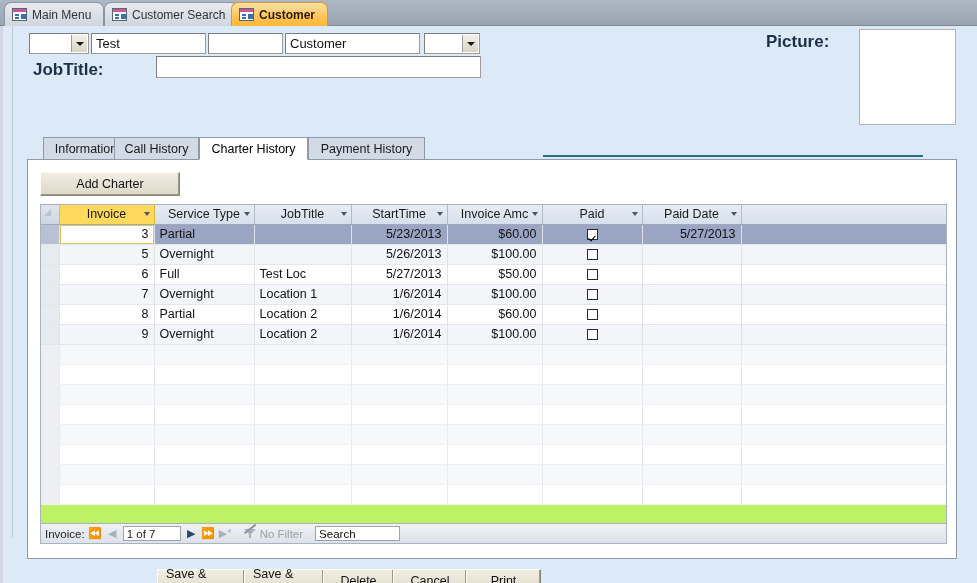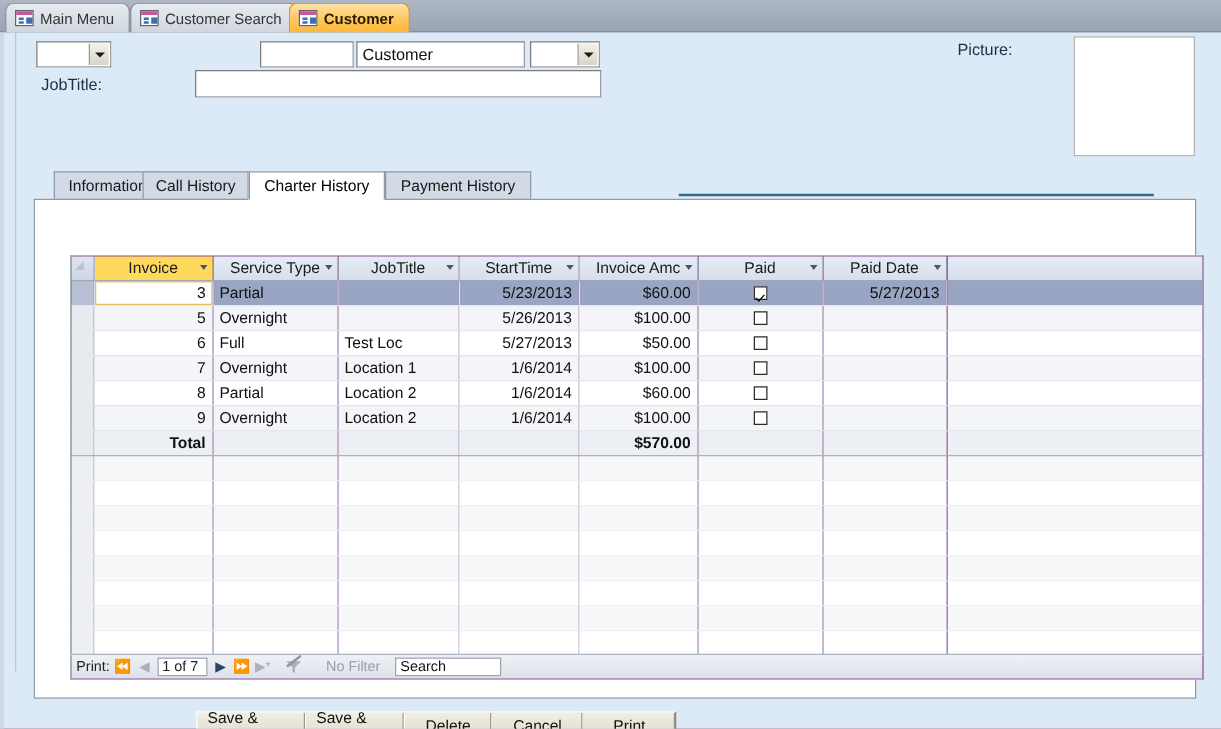--- a/index.html
+++ b/index.html
@@ -65,21 +65,21 @@
   .combo .arrow{
     position:absolute;right:1px;top:1px;bottom:1px;width:15px;
     background:linear-gradient(#f2f1ea,#d8d5c6);
     border-left:1px solid #9d9d9d;
     display:flex;align-items:center;justify-content:center;
   }
   .combo .arrow span{
     width:0;height:0;border-left:4px solid transparent;border-right:4px solid transparent;
     border-top:4px solid #1a1a1a;display:block;
   }
-  .lbl{position:absolute;font-size:13px;color:#1d3048;}
+  .lbl{position:absolute;font-size:17px;color:#1d3048;font-weight:bold;}
 
   .picbox{
     position:absolute;box-sizing:border-box;background:#fff;border:1px solid #b3b3b3;
   }
   .tealrule{position:absolute;left:540px;top:129px;width:380px;height:2px;background:#2e6d8e;}
 
   
   .tabctl{position:absolute;left:24px;top:111px;width:930px;height:400px;}
   .itab{
     position:absolute;top:0;height:23px;box-sizing:border-box;
@@ -97,21 +97,21 @@
     position:absolute;left:12px;top:12px;width:140px;height:24px;box-sizing:border-box;
     background:linear-gradient(#f0eee3,#ddd9c7);
     border:1px solid #8a8778;border-top-color:#fffdf2;border-left-color:#fffdf2;
     box-shadow:inset -1px -1px 0 #9a9789;
     font-size:12.5px;color:#111;display:flex;align-items:center;justify-content:center;
   }
 
   
   .sheet{
     position:absolute;left:12px;top:44px;width:907px;height:340px;
-    border:1px solid #a9b3c0;box-sizing:border-box;background:#701a75;overflow:hidden;margin-left:16px;
+    border:1px solid #a9b3c0;box-sizing:border-box;background:#bef264;overflow:hidden;
   }
   table.ds{border-collapse:collapse;width:100%;table-layout:fixed;font-size:12.5px;}
   table.ds col.sel{width:18px;}
   table.ds col.c0{width:95px;}
   table.ds col.c1{width:100px;}
   table.ds col.c2{width:97px;}
   table.ds col.c3{width:96px;}
   table.ds col.c4{width:95px;}
   table.ds col.c5{width:100px;}
   table.ds col.c6{width:99px;}
@@ -174,24 +174,24 @@
   
   .navbar{
     position:absolute;left:0;bottom:0;width:100%;height:20px;
     background:linear-gradient(#eef1f5,#dde2ea);
     border-top:1px solid #a9b3c0;box-sizing:border-box;
     display:flex;align-items:center;gap:4px;padding:0 4px;font-size:11.5px;color:#222;
   }
   .navbar .arw{width:13px;text-align:center;color:#28456b;font-size:11px;cursor:default;}
   .navbar .arw.dim{color:#a9b0ba;}
   .navbox{
-    width:40px;height:15px;background:#fff;border:1px solid #9aa3ae;box-sizing:border-box;
+    width:58px;height:15px;background:#fff;border:1px solid #9aa3ae;box-sizing:border-box;
     font-size:11.5px;display:flex;align-items:center;padding:0 3px;
   }
-  .nofilter{display:flex;align-items:center;gap:20px;color:#9aa0a8;margin-left:8px;}
+  .nofilter{display:flex;align-items:center;gap:4px;color:#9aa0a8;margin-left:8px;}
   .funnel{position:relative;width:12px;height:11px;}
   .funnel:before{
     content:"";position:absolute;left:0;top:1px;
     border-left:6px solid transparent;border-right:6px solid transparent;
     border-top:6px solid #a9b0ba;
   }
   .funnel:after{content:"";position:absolute;left:5px;top:6px;width:2px;height:4px;background:#a9b0ba;}
   .funnel i{
     position:absolute;left:-1px;top:0;width:14px;height:1.6px;background:#8f96a0;
     transform:rotate(-38deg);transform-origin:center;
@@ -250,20 +250,23 @@
   <div class="formarea">
     <div class="leftrule"></div>
 
     <div class="ctl combo" style="left:26px;top:7px;width:60px;height:21px;">
       <span></span>
       <span class="arrow">
           <span></span>
         </span>
     </div>
 
+    <div class="ctl" style="left:88px;top:7px;width:115px;height:21px;">
+      <span>Test</span>
+    </div>
 
     <div class="ctl" style="left:205px;top:7px;width:75px;height:21px;">
       <span></span>
     </div>
 
     <div class="ctl" style="left:282px;top:7px;width:135px;height:21px;">
       <span>Customer</span>
     </div>
 
     <div class="ctl combo" style="left:421px;top:7px;width:56px;height:21px;">
@@ -292,20 +295,23 @@
       </div>
       <div class="itab" style="left:281px;width:117px;">
         <span>Payment History</span>
       </div>
       <div class="itab active" style="left:172px;width:109px;">
         <span>Charter History</span>
       </div>
 
       <div class="tabbody">
 
+        <div class="addbtn">
+          <span>Add Charter</span>
+        </div>
 
         <div class="sheet">
           <table class="ds">
             <colgroup>
               <col class="sel">
                 <col class="c0">
                 <col class="c1">
                 <col class="c2">
               <col class="c3">
                 <col class="c4">
@@ -417,31 +423,20 @@
                 <td>Overnight</td>
                 <td>Location 2</td>
                 <td class="num">1/6/2014</td>
                 <td class="num">$100.00</td>
                 <td class="ctr"><span class="chk"></span></td>
                 <td class="num"></td>
                 <td></td>
               </tr>
 
 
-              <tr class="totalrow">
-                <td class="rowsel"></td>
-                <td class="num">Total</td>
-                <td></td>
-                <td></td>
-                <td></td>
-                <td class="num">$570.00</td>
-                <td></td>
-                <td></td>
-                <td></td>
-              </tr>
 
               <tr class="blank odd">
                   <td class="rowsel blankcell"></td>
                   <td></td>
                   <td></td>
                   <td></td>
                   <td></td>
                   <td></td>
                   <td></td>
                   <td></td>
@@ -522,21 +517,21 @@
                   <td></td>
                   <td></td>
                   <td></td>
                   <td></td>
                 </tr>
 
             </tbody>
           </table>
 
           <div class="navbar">
-            <span>Print:</span>
+            <span>Invoice:</span>
             <span class="arw">⏪</span>
             <span class="arw dim">◀</span>
             <span class="navbox">
               <span>1 of 7</span>
             </span>
             <span class="arw">▶</span>
             <span class="arw">⏩</span>
             <span class="arw dim">▶*</span>
             <span class="nofilter">
               <span class="funnel">

